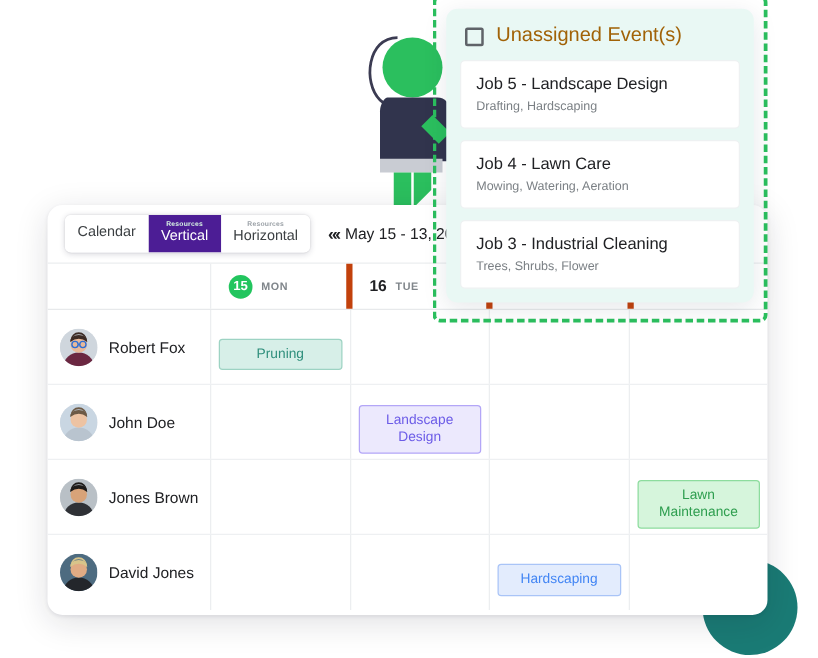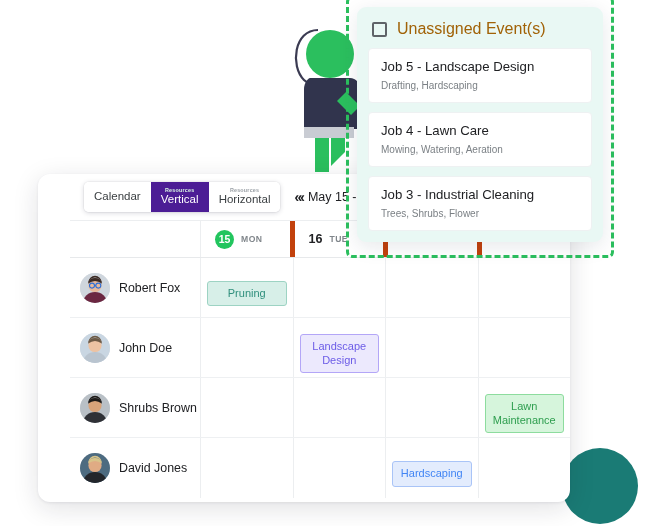--- a/index.html
+++ b/index.html
@@ -41,29 +41,28 @@
     top: 14px;
     width: 86px;
     height: 158px;
     z-index: 2;
   }
 
   
   .app-card {
     position: absolute;
     left: 38px;
-    top: 174px;
-    width: 532px;
+    top: 164px;
+    width: 576px;
     height: 328px;
     background: #ffffff;
     border-radius: 12px;
     box-shadow: 0 6px 26px rgba(20,20,40,0.13), 0 1px 3px rgba(20,20,40,0.07);
     z-index: 5;
     overflow: hidden;
-    padding-left: 32px;
   }
 
   
   .toolbar {
     position: relative;
     height: 46px;
     display: flex;
     align-items: center;
     padding-left: 14px;
     gap: 14px;
@@ -404,21 +403,21 @@
             <div class="res-cell">
               <div class="avatar">
                 <svg viewBox="0 0 30 30">
                   <rect width="30" height="30" fill="#b9c0c6"></rect>
                   <ellipse cx="15" cy="30" rx="12" ry="11" fill="#2f3136"></ellipse>
                   <circle cx="15" cy="12.5" r="6.6" fill="#d8a379"></circle>
                   <path d="M8.4 11 a6.6 6.6 0 0 1 13.2 0 v-1.6 a6.6 6.6 0 0 0 -13.2 0 z" fill="#1d1a18"></path>
                   <path d="M8.2 10.6 q6.8 -5.4 13.6 0 q0 -5.6 -6.8 -5.6 q-6.8 0 -6.8 5.6 z" fill="#1d1a18"></path>
                 </svg>
               </div>
-              <span class="res-name">Shrubs Brown</span>
+              <span class="res-name">Jones Brown</span>
             </div>
             <div class="day-cell"></div>
             <div class="day-cell"></div>
             <div class="day-cell"></div>
             <div class="day-cell">
               <div class="chip green">Lawn Maintenance</div>
             </div>
           </div>
           <div class="grid-row">
             <div class="res-cell">

